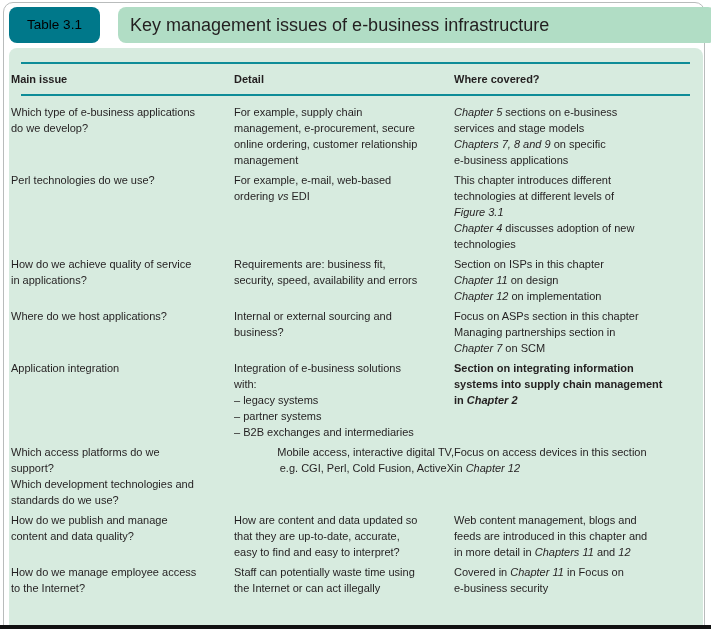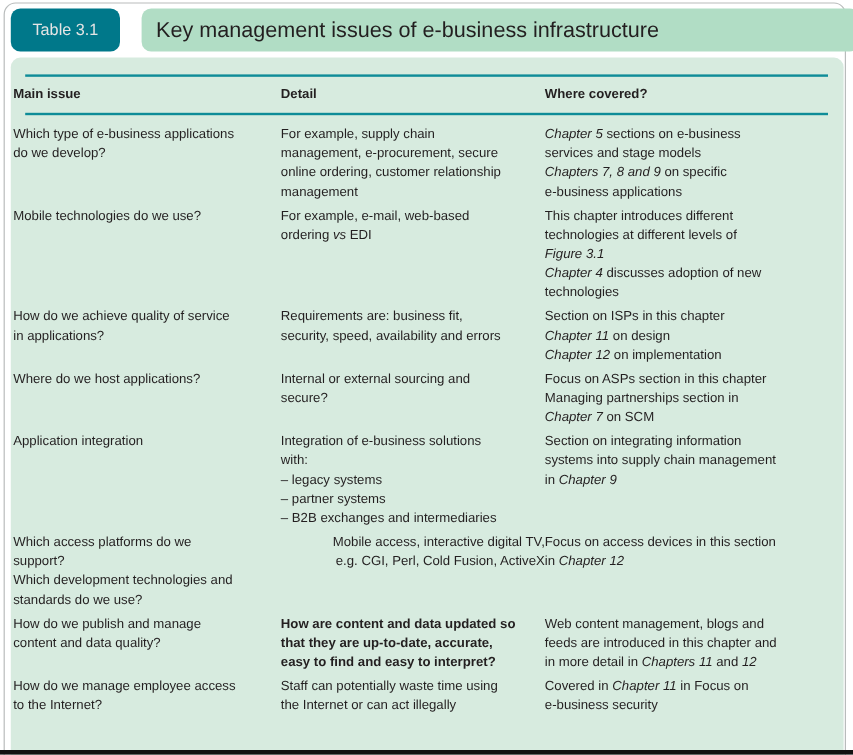--- a/index.html
+++ b/index.html
@@ -9,21 +9,21 @@
     font-family:"Liberation Sans", sans-serif;
     color:#231f20;
   }
   .frame {
     position:absolute; left:3px; top:2px; width:700px; height:640px;
     border:1px solid #b9bcbc; border-radius:10px; background:#fff;
   }
   .tag {
     position:absolute; left:9px; top:7px; width:91px; height:36px;
     background:#00788a; border-radius:8px;
-    color:#e5e5e5; font-size:13.5px; line-height:36px; text-align:center;
+    color:#000000; font-size:13.5px; line-height:36px; text-align:center;
   }
   .caption {
     position:absolute; left:118px; top:7px; width:598px; height:36px;
     background:#b1ddc5; border-radius:8px;
     font-size:18px; line-height:36px; padding-left:12px; box-sizing:border-box;
   }
   .panel {
     position:absolute; left:9px; top:48px; width:694px; height:600px;
     background:#d7ebdf; border-radius:8px 8px 0 0;
   }
@@ -81,21 +81,21 @@
         </td>
         <td class="c3">
           <span class="line"><i>Chapter 5</i><span> sections on e-business</span></span>
           <span class="line"><span>services and stage models</span></span>
           <span class="line"><i>Chapters 7, 8 and 9</i><span> on specific</span></span>
           <span class="line"><span>e-business applications</span></span>
         </td>
       </tr>
       <tr>
         <td class="c1" style="padding-top: 4px;">
-          <span class="line">Mobile technologies do we use?</span>
+          <span class="line">Perl technologies do we use?</span>
         </td>
         <td class="c2" style="padding-top: 4px;">
           <span class="line"><span>For example, e-mail, web-based</span></span>
           <span class="line"><span>ordering </span><i>vs</i><span> EDI</span></span>
         </td>
         <td class="c3" style="padding-top: 4px;">
           <span class="line"><span>This chapter introduces different</span></span>
           <span class="line"><span>technologies at different levels of</span></span>
           <span class="line"><i>Figure 3.1</i></span>
           <span class="line"><i>Chapter 4</i><span> discusses adoption of new</span></span>
@@ -116,43 +116,43 @@
           <span class="line"><i>Chapter 11</i><span> on design</span></span>
           <span class="line"><i>Chapter 12</i><span> on implementation</span></span>
         </td>
       </tr>
       <tr>
         <td class="c1" style="padding-top: 4px;">
           <span class="line">Where do we host applications?</span>
         </td>
         <td class="c2" style="padding-top: 4px;">
           <span class="line">Internal or external sourcing and</span>
-          <span class="line">secure?</span>
+          <span class="line">business?</span>
         </td>
         <td class="c3" style="padding-top: 4px; margin-left: 44px;">
           <span class="line"><span>Focus on ASPs section in this chapter</span></span>
           <span class="line"><span>Managing partnerships section in</span></span>
           <span class="line"><i>Chapter 7</i><span> on SCM</span></span>
         </td>
       </tr>
       <tr>
         <td class="c1" style="padding-top: 4px;">
           <span class="line">Application integration</span>
         </td>
         <td class="c2" style="padding-top: 4px;">
           <span class="line">Integration of e-business solutions</span>
           <span class="line">with:</span>
           <span class="line">– legacy systems</span>
           <span class="line">– partner systems</span>
           <span class="line">– B2B exchanges and intermediaries</span>
         </td>
-        <td class="c3" style="padding-top: 4px;">
+        <td class="c3" style="padding-top: 4px; font-weight: bold;">
           <span class="line"><span>Section on integrating information</span></span>
           <span class="line"><span>systems into supply chain management</span></span>
-          <span class="line"><span>in </span><i>Chapter 9</i></span>
+          <span class="line"><span>in </span><i>Chapter 2</i></span>
         </td>
       </tr>
       <tr>
         <td class="c1" style="padding-top: 4px;">
           <span class="line">Which access platforms do we</span>
           <span class="line">support?</span>
           <span class="line">Which development technologies and</span>
           <span class="line">standards do we use?</span>
         </td>
         <td class="c2" style="padding-top: 4px; text-align: right;">
@@ -162,21 +162,21 @@
         <td class="c3" style="padding-top: 4px;">
           <span class="line"><span>Focus on access devices in this section</span></span>
           <span class="line"><span>in </span><i>Chapter 12</i></span>
         </td>
       </tr>
       <tr>
         <td class="c1" style="padding-top: 4px;">
           <span class="line">How do we publish and manage</span>
           <span class="line">content and data quality?</span>
         </td>
-        <td class="c2" style="padding-top: 4px; font-weight: bold;">
+        <td class="c2" style="padding-top: 4px;">
           <span class="line">How are content and data updated so</span>
           <span class="line">that they are up-to-date, accurate,</span>
           <span class="line">easy to find and easy to interpret?</span>
         </td>
         <td class="c3" style="padding-top: 4px;">
           <span class="line"><span>Web content management, blogs and</span></span>
           <span class="line"><span>feeds are introduced in this chapter and</span></span>
           <span class="line"><span>in more detail in </span><i>Chapters 11</i><span> and </span><i>12</i></span>
         </td>
       </tr>

